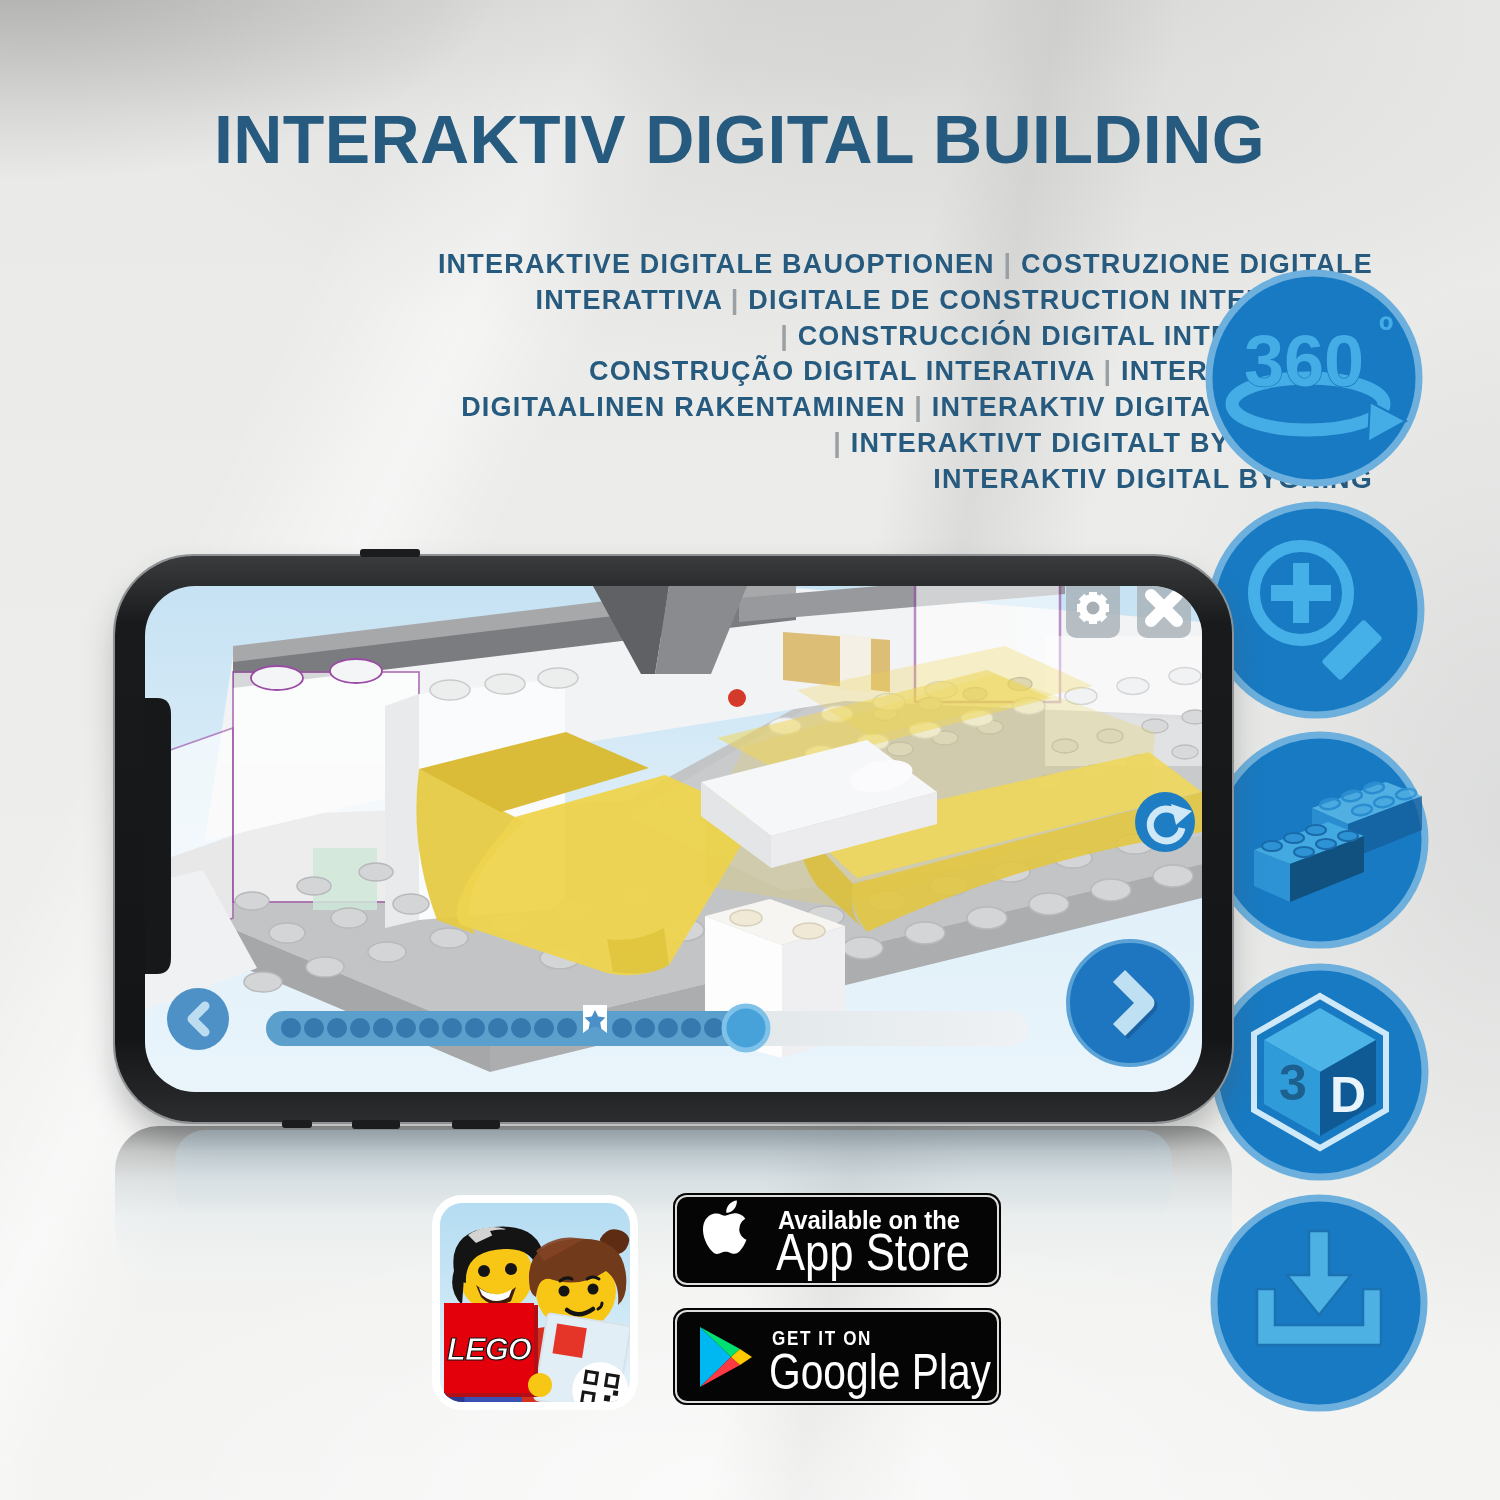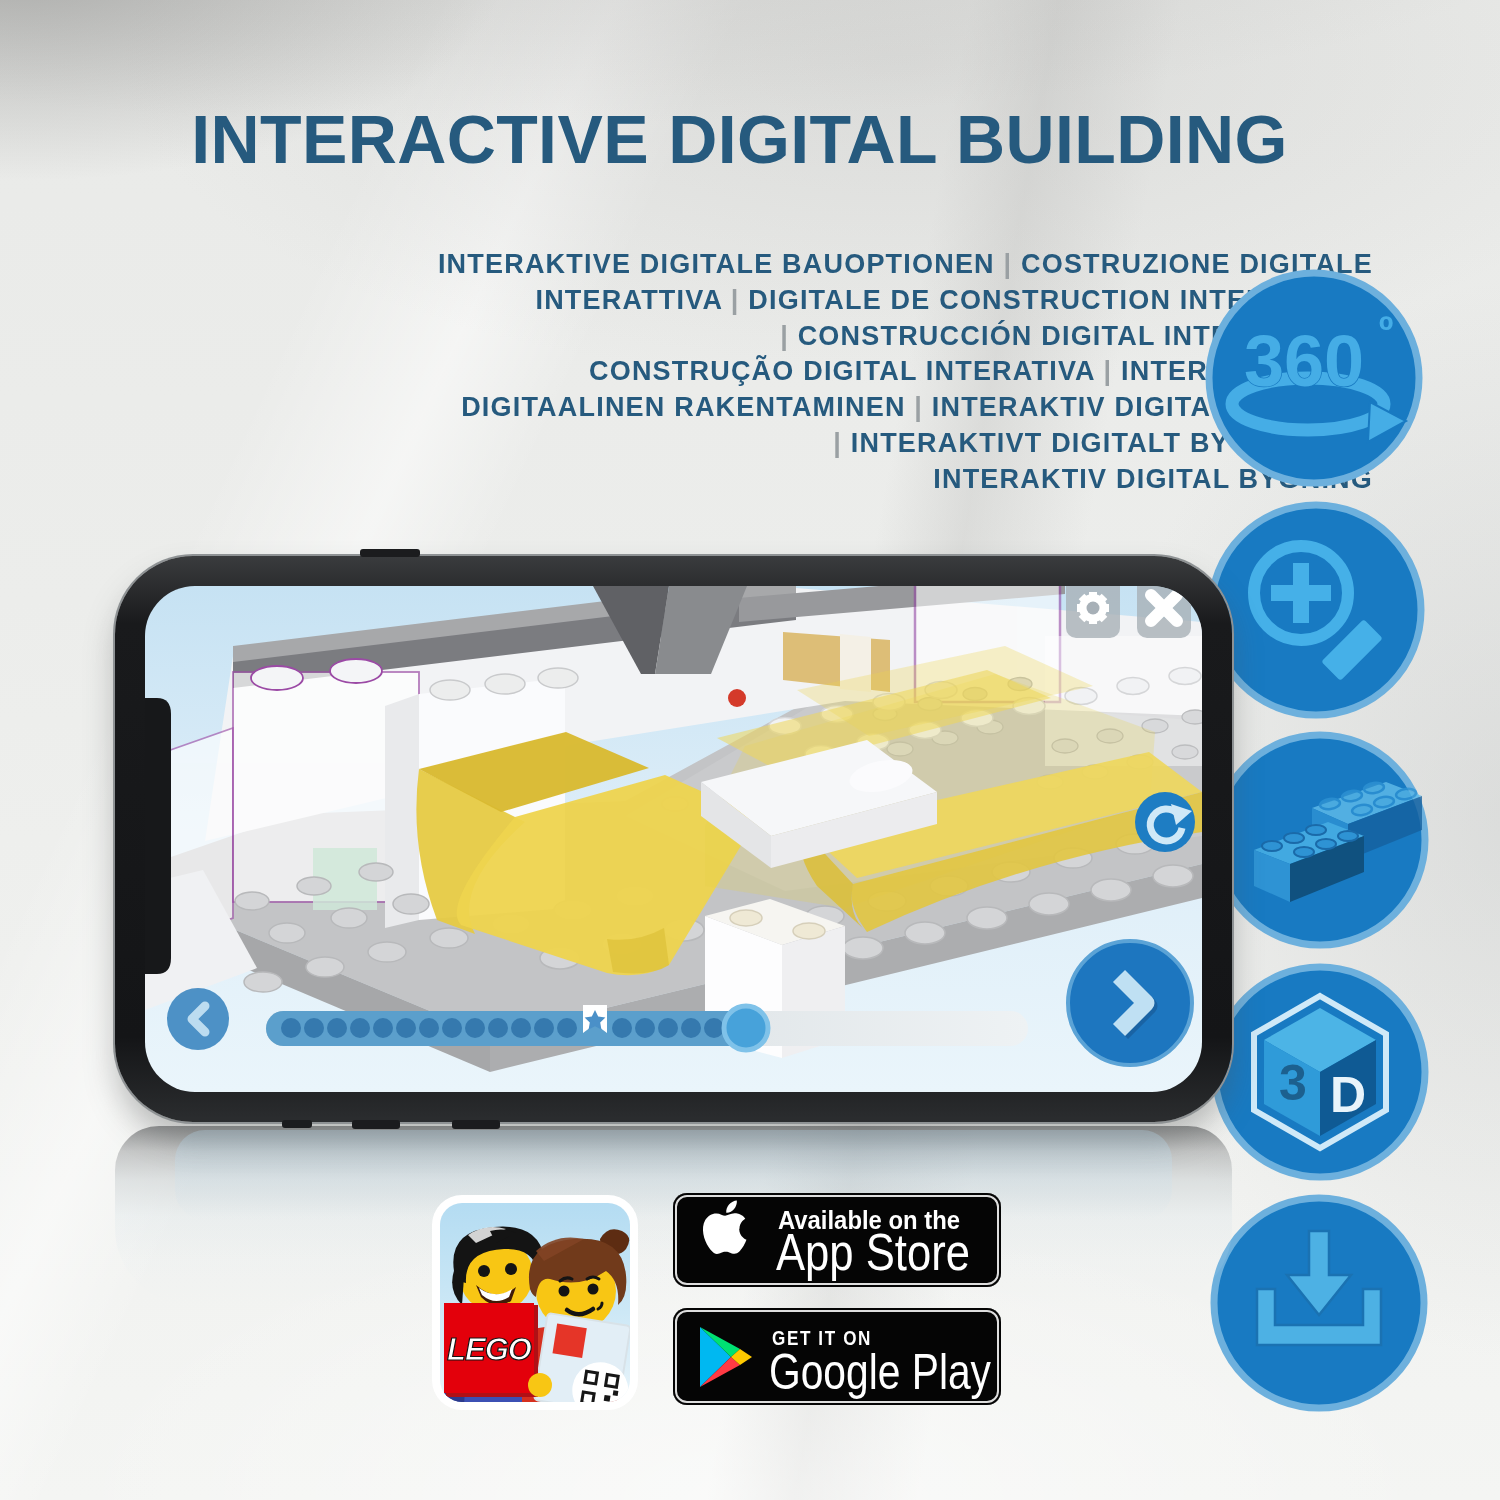--- a/index.html
+++ b/index.html
@@ -18,21 +18,21 @@
     background:
       radial-gradient(750px 340px at 20px -40px, rgba(118,118,116,0.5), rgba(118,118,116,0) 65%),
       radial-gradient(1500px 300px at 500px -90px, rgba(160,160,158,0.28), rgba(160,160,158,0) 72%),
       radial-gradient(1200px 500px at 900px 60px, rgba(190,190,188,0.35), rgba(190,190,188,0) 65%),
       radial-gradient(700px 900px at 1520px 820px, rgba(190,192,192,0.4), rgba(190,192,192,0) 60%),
       radial-gradient(1000px 420px at 750px 1500px, rgba(255,255,255,0.55), rgba(255,255,255,0) 70%),
       linear-gradient(115deg, rgba(255,255,255,0) 20%, rgba(255,255,255,0.5) 28%, rgba(255,255,255,0) 34%),
       linear-gradient(100deg, rgba(170,170,168,0) 55%, rgba(170,170,168,0.25) 60%, rgba(170,170,168,0) 67%),
       linear-gradient(180deg,#e9eae8 0%,#ecedeb 40%,#f0f1ef 72%,#f4f5f3 100%);"></div>
 
-  <div class="abs title">INTERACTIVE DIGITAL BUILDING</div>
+  <div class="abs title">INTERAKTIV DIGITAL BUILDING</div>
 
   <div class="abs subtitle">
     INTERAKTIVE DIGITALE BAUOPTIONEN <span class="p">|</span> COSTRUZIONE DIGITALE<br>
     INTERATTIVA <span class="p">|</span> DIGITALE DE CONSTRUCTION INTERACTIVE<br>
     <span class="p">|</span> CONSTRUCCIÓN DIGITAL INTERACTIVA <span class="p">|</span><br>
     CONSTRUÇÃO DIGITAL INTERATIVA <span class="p">|</span> INTERAKTIIVINEN<br>
     DIGITAALINEN RAKENTAMINEN <span class="p">|</span> INTERAKTIV DIGITAL BYGGING<br>
     <span class="p">|</span> INTERAKTIVT DIGITALT BYGGANDE <span class="p">|</span><br>
     INTERAKTIV DIGITAL BYGNING
   </div>

